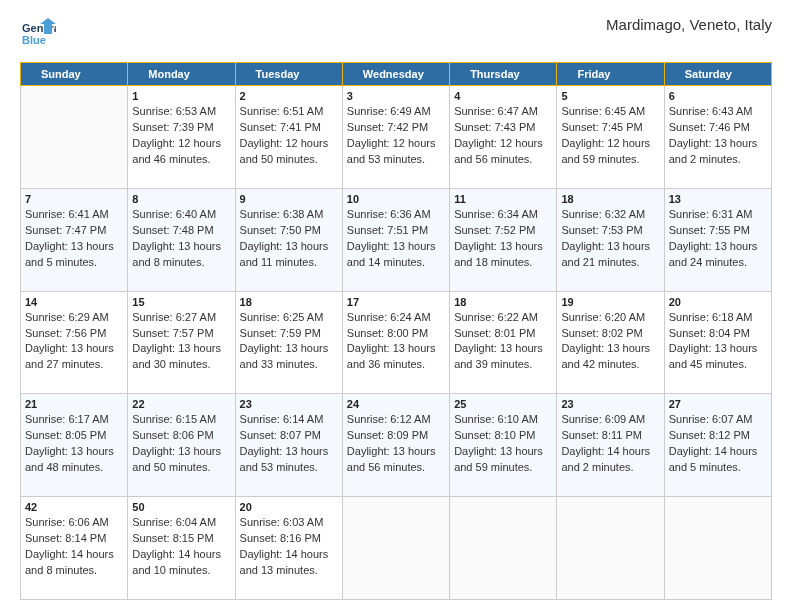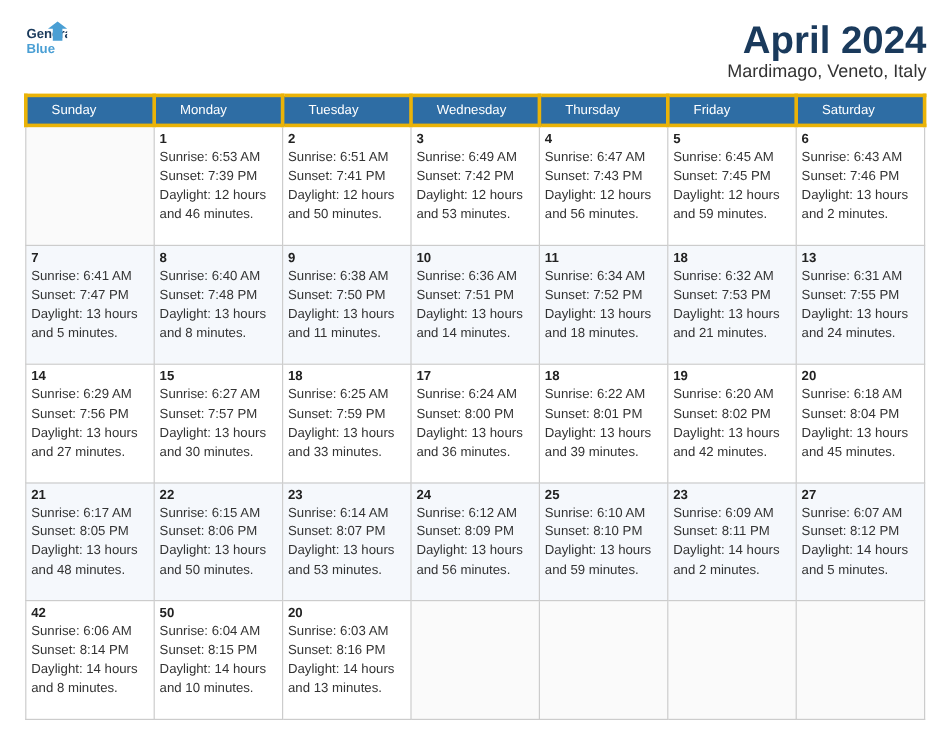--- a/index.html
+++ b/index.html
@@ -47,22 +47,22 @@
       border-collapse: collapse;
       flex: 1;
       font-size: 9.5px;
     }
     .calendar-table th {
       background-color: #2e6da4;
       color: #fff;
       padding: 5px 20px;
       text-align: left;
       font-size: 11px;
-      font-weight: normal;
-      border: 3px solid #eab308;
+      font-weight: bold;
+      border: 1px solid #eab308;
     }
     .calendar-table td {
       border: 1px solid #ccc;
       vertical-align: top;
       padding: 4px 4px 4px 4px;
       width: calc(100% / 7);
       height: 78px;
       background: #fff;
     }
     .calendar-table tr:nth-child(even) td {
@@ -90,21 +90,20 @@
 <div class="page">
   <div class="header">
     <div class="logo">
   <svg width="36" height="36" viewBox="0 0 36 36">
     <text x="2" y="16" font-size="11" font-weight="bold" fill="#1a3a5c" font-family="Arial">General</text>
     <text x="2" y="28" font-size="11" font-weight="bold" fill="#4a9fd4" font-family="Arial">Blue</text>
     <polygon points="28,2 36,8 32,8 32,18 24,18 24,8 20,8" fill="#4a9fd4"></polygon>
   </svg>
 </div>
     <div class="title-block">
-      <div class="calendar-title">April 2024</div>
       <div class="calendar-subtitle">Mardimago, Veneto, Italy</div>
     </div>
   </div>
 
   <table class="calendar-table">
     <thead>
       <tr id="weekday-header">
       <th>Sunday</th>
           <th>Monday</th>
           <th>Tuesday</th>

